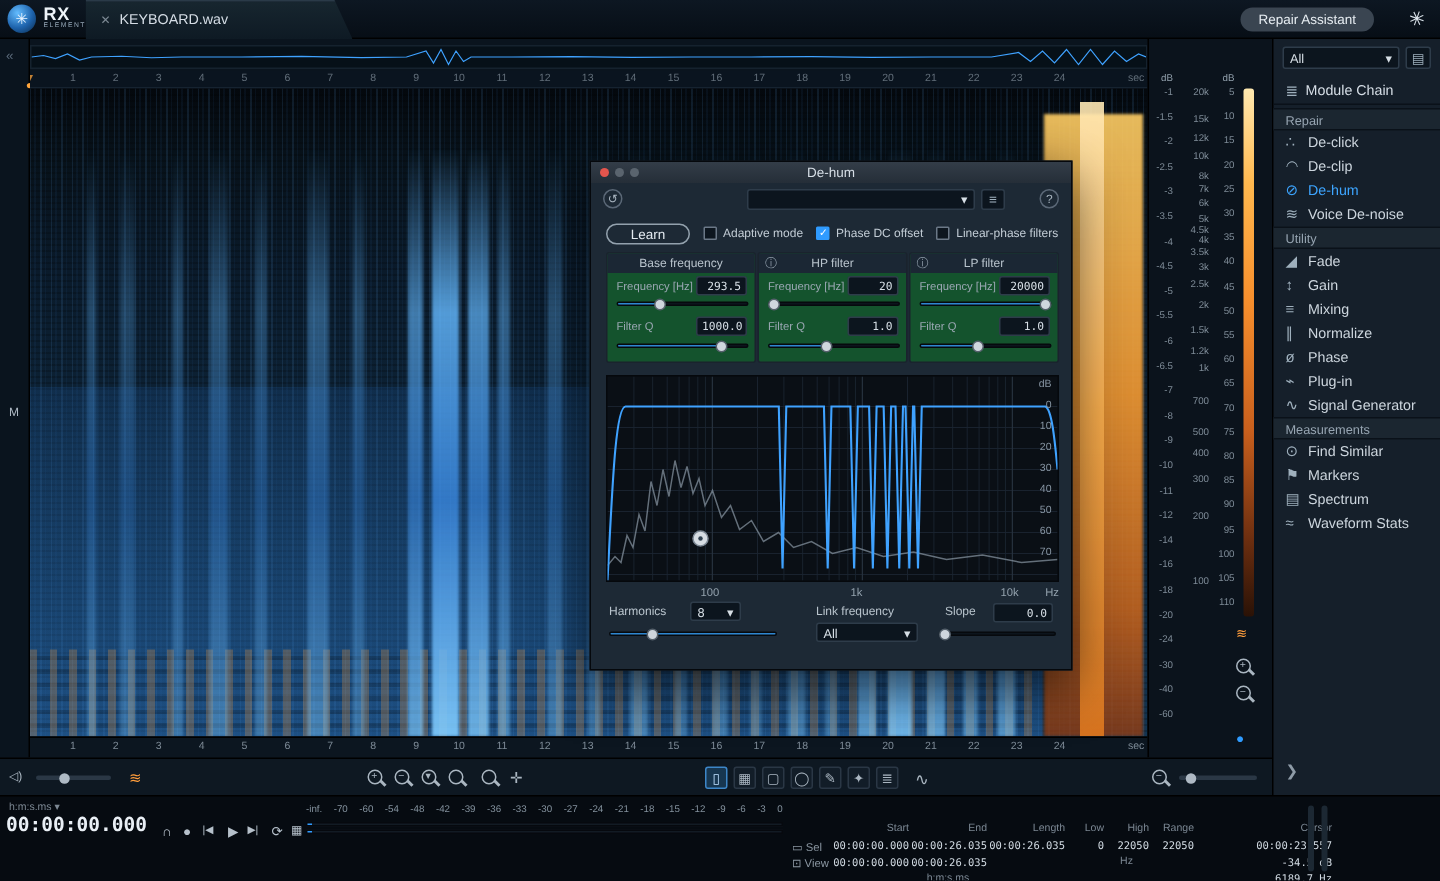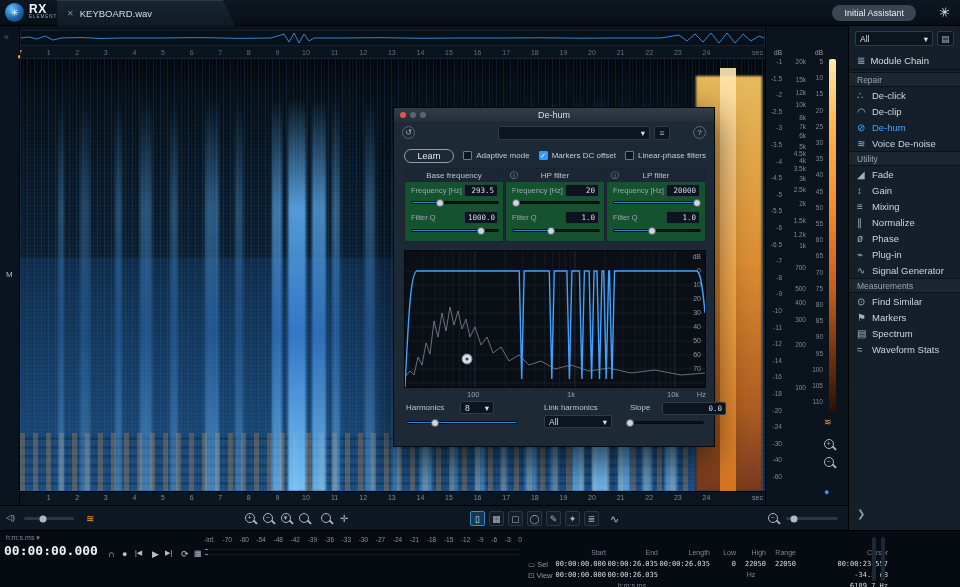--- a/index.html
+++ b/index.html
@@ -149,21 +149,21 @@
         <span>✳</span>
       </div>
     <div id="brand">
       <div class="rx">RX</div>
       <div class="sub">ELEMENTS</div>
     </div>
     <div id="tab">
       <span class="x">✕</span>
       <span class="t">KEYBOARD.wav</span>
     </div>
-    <div id="repair-assistant">Initial Assistant</div>
+    <div id="repair-assistant">Repair Assistant</div>
     <div id="top-swirl">✳</div>
   </div>
 
   <div id="leftrail">
     <span class="col">«</span>
     <span class="mk">●</span>
     <span class="m">M</span>
   </div>
 
   <div id="specwrap">
@@ -580,21 +580,21 @@
     </div>
 
     <div id="dh-learnrow">
       <span id="dh-learn">Learn</span>
       <span class="cb">
           <span class="box"></span>
           <span>Adaptive mode</span>
         </span>
       <span class="cb checked">
           <span class="box">✓</span>
-          <span>Markers DC offset</span>
+          <span>Phase DC offset</span>
         </span>
       <span class="cb">
           <span class="box"></span>
           <span>Linear-phase filters</span>
         </span>
     </div>
 
     <div class="fcol" style="left:10px">
       <div class="fh">Base frequency</div>
       <span class="flb" style="top:17px">Frequency [Hz]</span>
@@ -674,27 +674,27 @@
     <div id="dh-params">
       <span style="position:absolute;left:12px;top:1px">Harmonics</span>
       <div class="dd" style="position:absolute;left:66px;top:-1px;width:34px;height:13px">
           <span>8</span>
           <span>▾</span>
         </div>
       <div class="slider" style="left:12px;top:19px;width:112px">
           <span class="fill" style="width:100%"></span>
           <span class="thumb" style="left:25%"></span>
         </div>
-      <span style="position:absolute;left:150px;top:1px">Link harmonics</span>
+      <span style="position:absolute;left:150px;top:1px">Link frequency</span>
       <div class="dd" style="position:absolute;left:150px;top:13px;width:68px;height:13px">
           <span>All</span>
           <span>▾</span>
         </div>
       <span style="position:absolute;left:236px;top:1px">Slope</span>
-      <span class="vbox" style="left:268px;top:0;width:64px">0.0</span>
+      <span class="vbox" style="left:268px;top:0;width:40px">0.0</span>
       <div class="slider" style="left:232px;top:19px;width:78px">
           <span class="fill" style="width:4%"></span>
           <span class="thumb" style="left:4%"></span>
         </div>
     </div>
 
   </div>
 
 </div>
 

